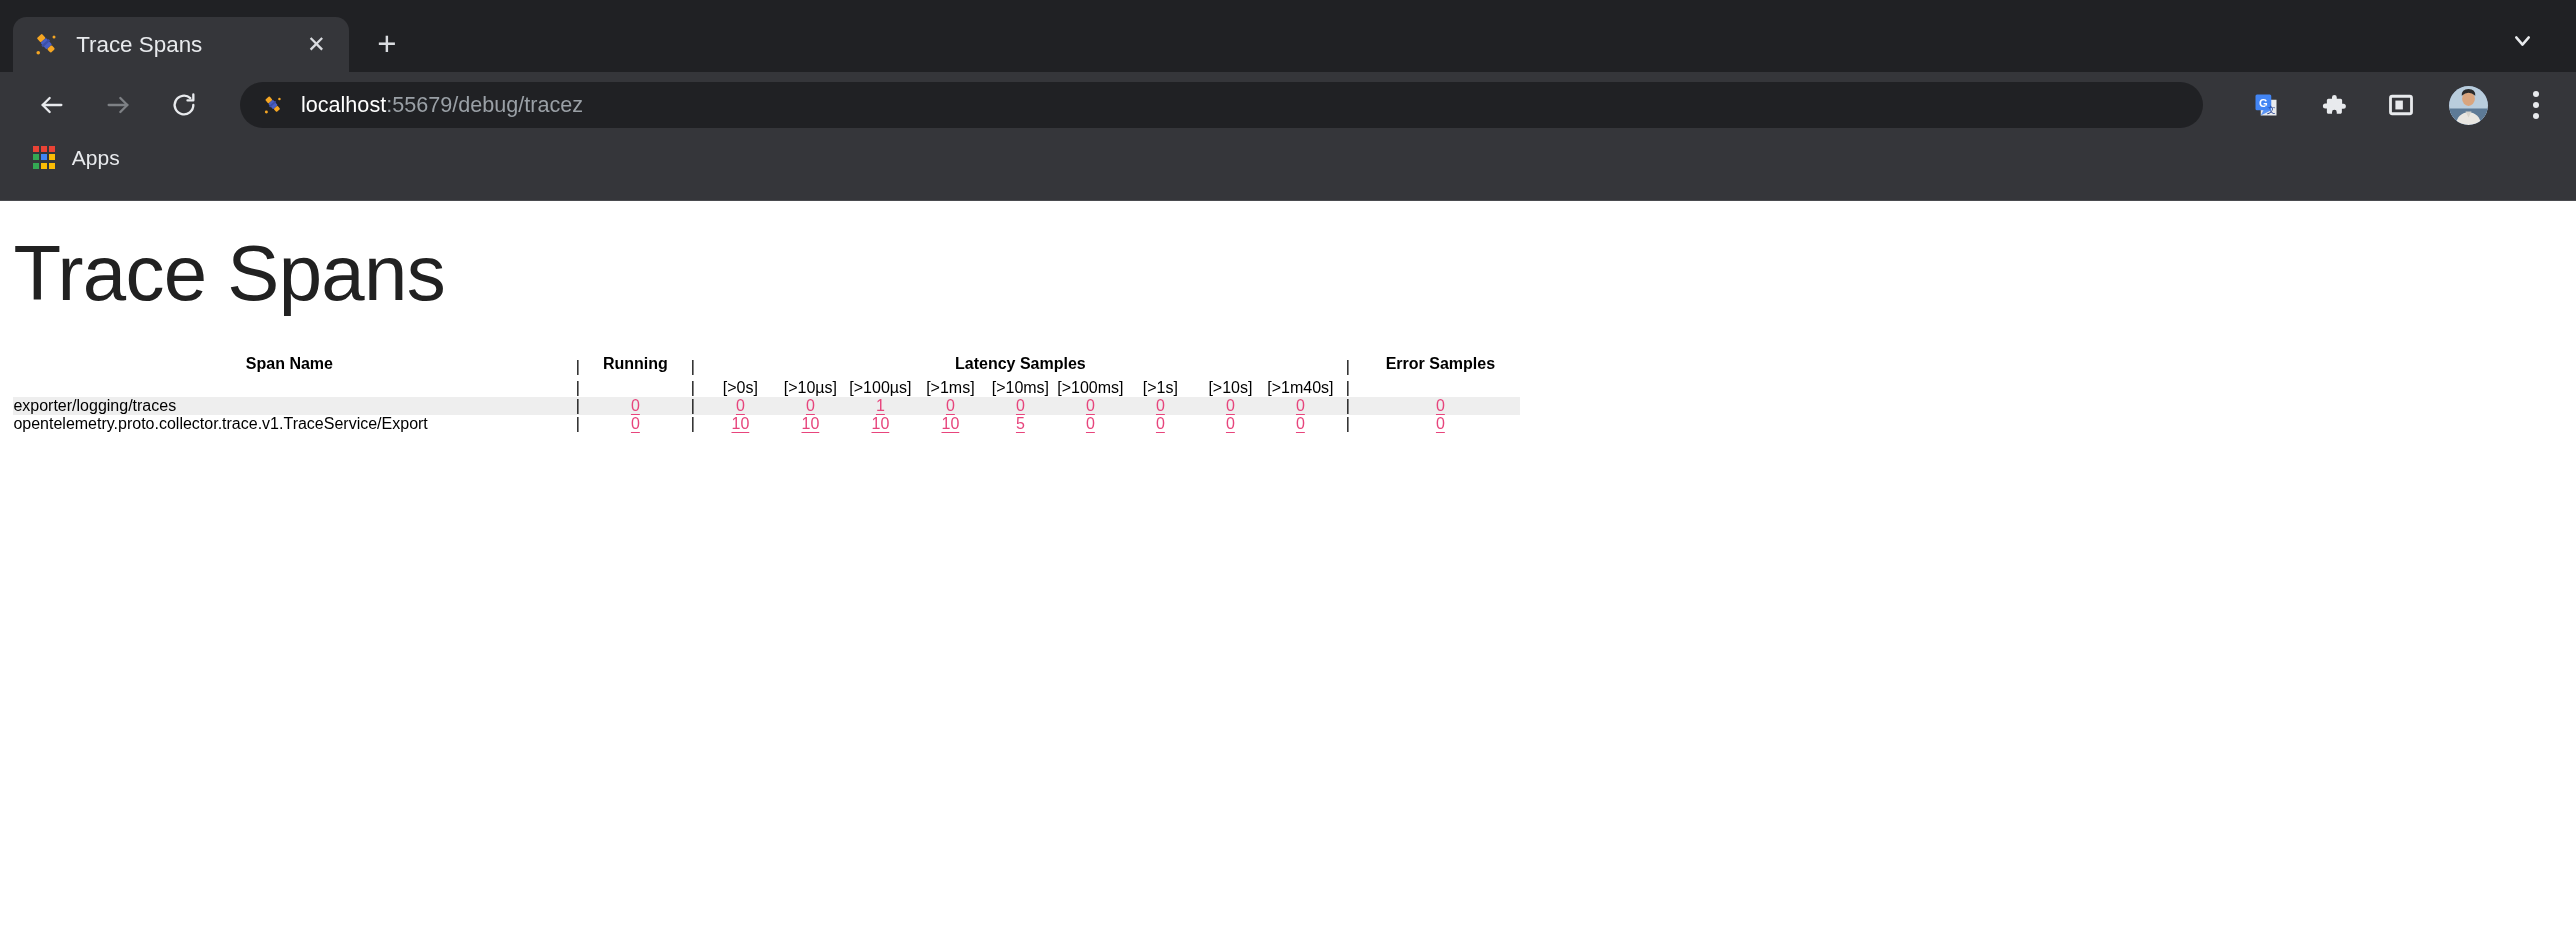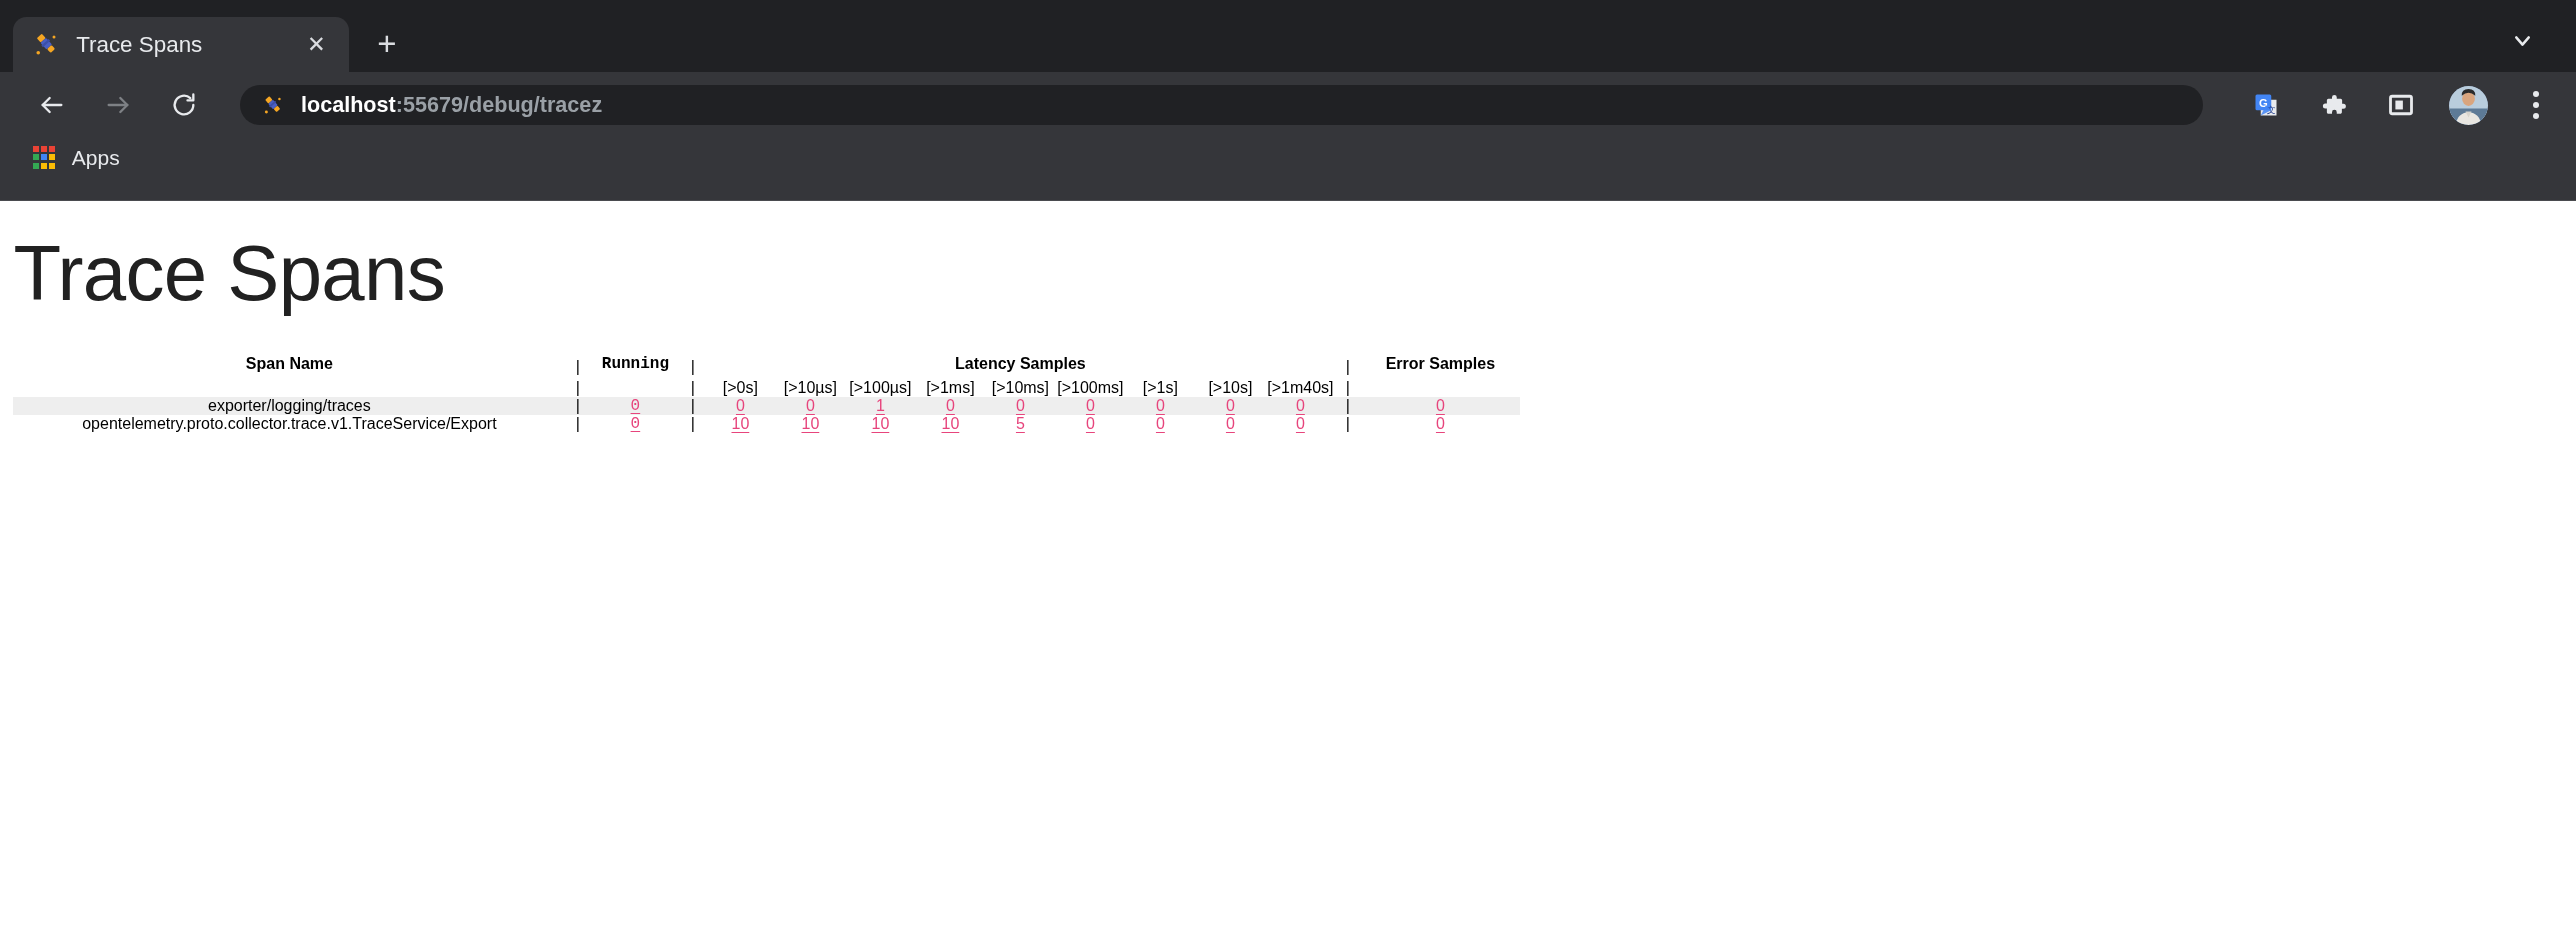--- a/index.html
+++ b/index.html
@@ -117,29 +117,28 @@
     display: flex;
     align-items: center;
     justify-content: center;
     border-radius: 50%;
     flex: 0 0 auto;
   }
   .nav-btn:first-child { margin-left: 12px; }
 
   .omnibox {
     flex: 1 1 auto;
-    height: 40px;
+    height: 46px;
     background: #202124;
     border-radius: 25px;
     display: flex;
     align-items: center;
     padding: 0 22.4px;
     margin: 0 19.4px 0 13.4px;
     min-width: 0;
-    font-weight: bold;
   }
 
   .omnibox-favicon {
     width: 22.4px;
     height: 22.4px;
     flex: 0 0 auto;
     margin-right: 16.4px;
     position: relative;
   }
 
@@ -280,41 +279,41 @@
   }
 
   .sep {
     color: #000000;
     text-align: center;
     width: 25px;
     font-weight: normal;
   }
 
   td.span-name {
-    text-align: center;
+    text-align: left;
     padding: 9px 22.4px 9px 0;
     color: #000000;
   }
 
   td.num {
     text-align: center;
     padding: 9px 4.5px;
   }
 
   td.num a,
   td.num span.link {
     color: #e7447c;
     text-decoration: underline;
     text-underline-offset: 3px;
     cursor: pointer;
   }
 
   tr.row-alt { background: #eeeeee; }
 
-  .running-col { min-width: 90px; text-align: center; font-family: Liberation Mono, monospace; }
+  .running-col { min-width: 90px; text-align: center; }
 
   .bucket-col { min-width: 70px; }
   .error-col  { min-width: 160px; text-align: center; }
 </style>
 </head>
 <body>
 
 <div class="browser">
 
   <div class="tabstrip">

